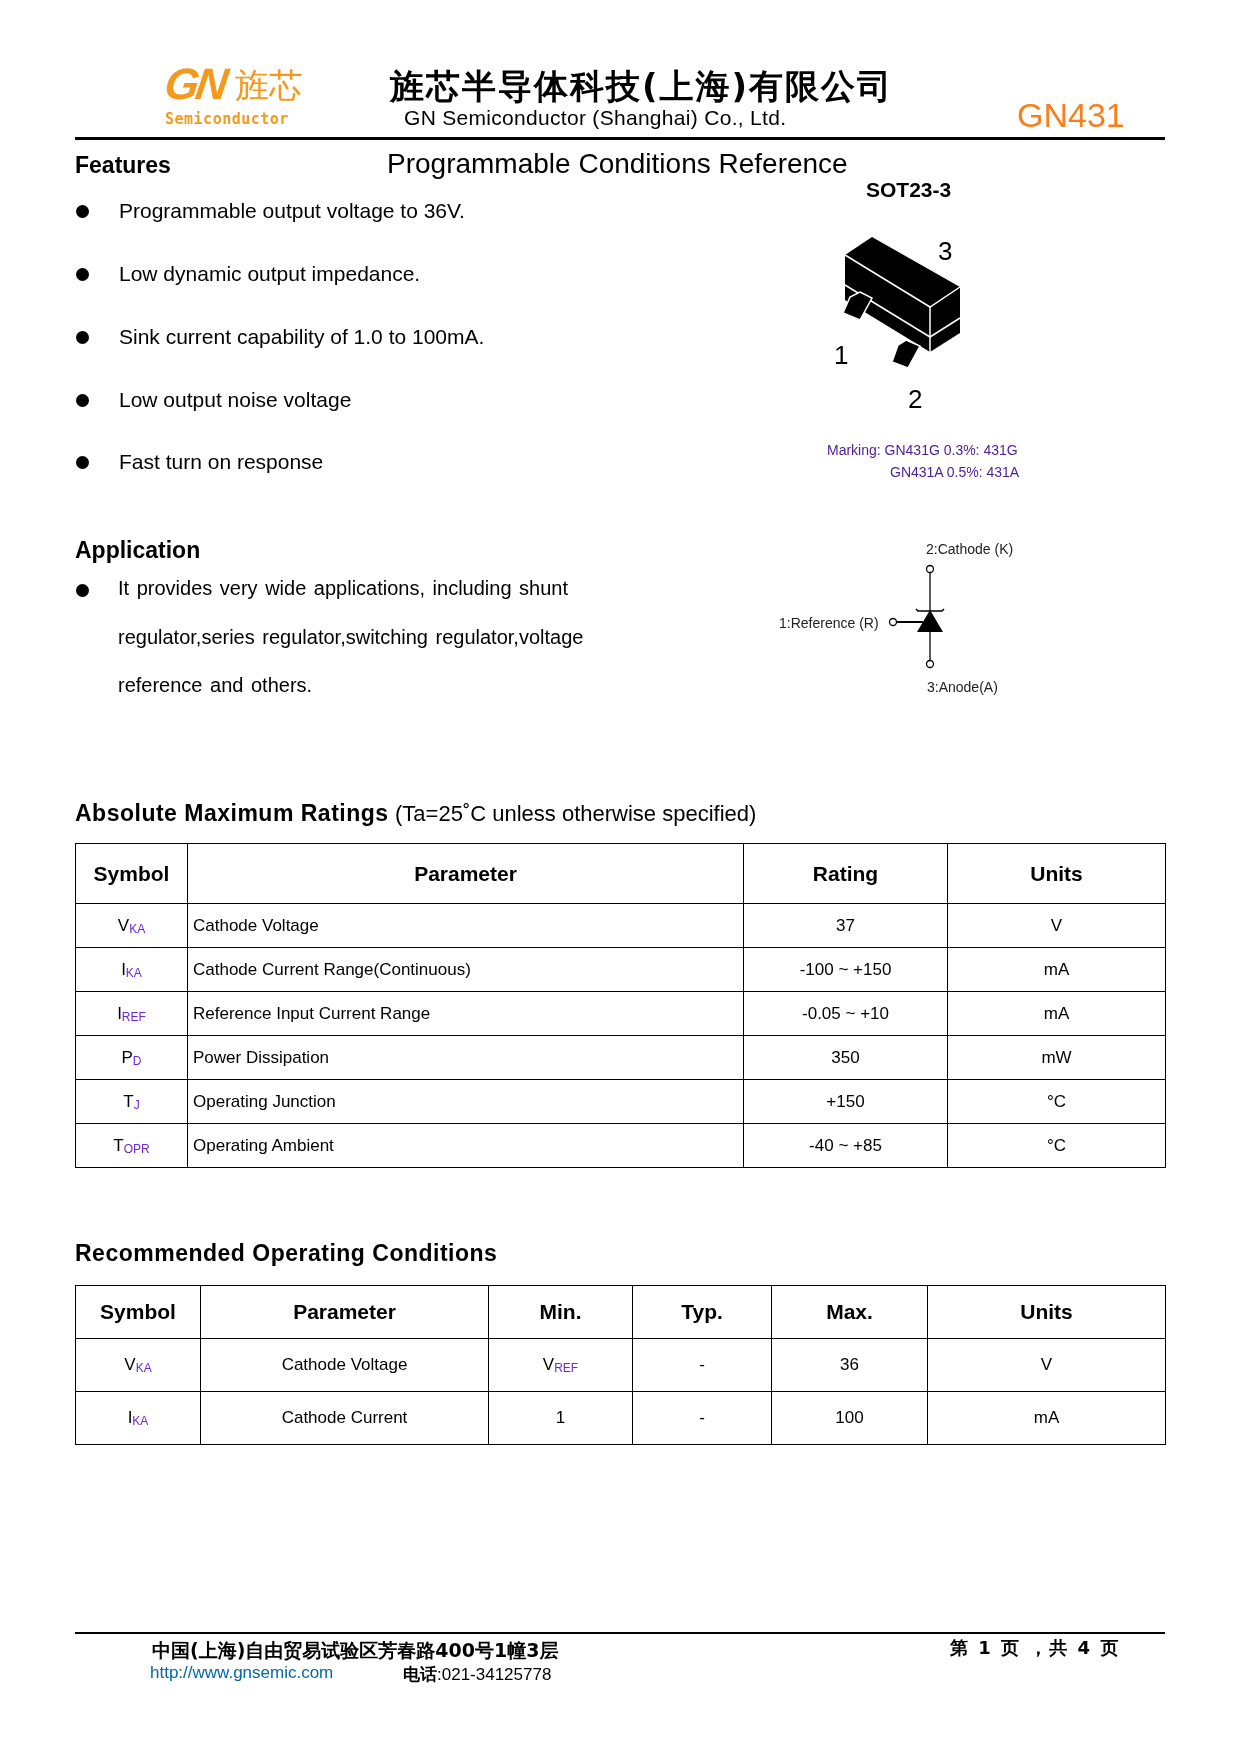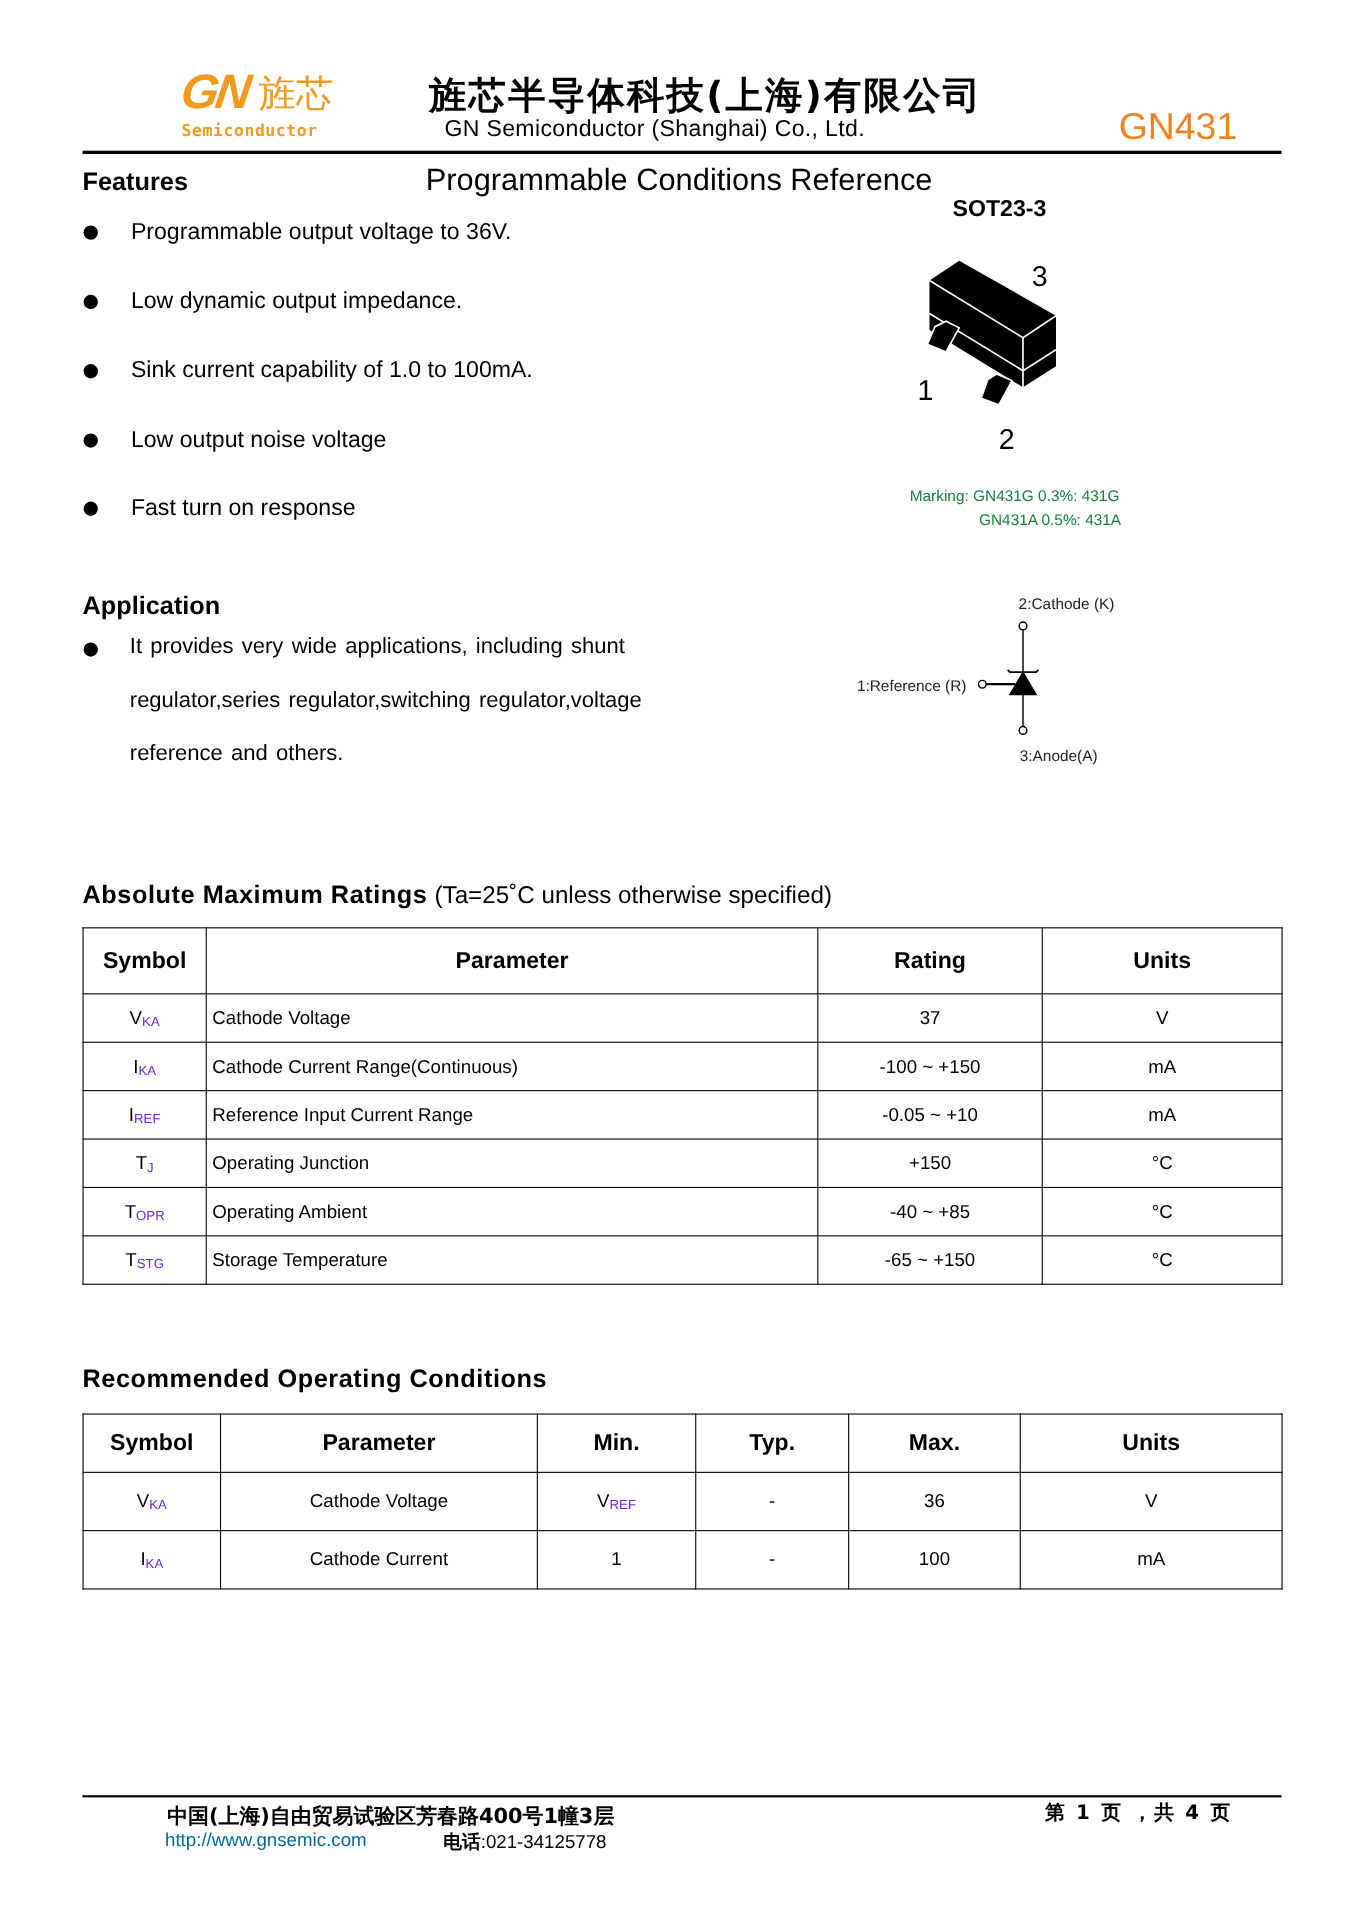--- a/index.html
+++ b/index.html
@@ -19,21 +19,21 @@
   .part-no { left: 1017px; top: 96px; font-size: 34px; color: #f7801e; }
   .header-rule { left: 75px; top: 137px; width: 1090px; height: 3px; background: #000; }
 
   .section-h { font-weight: bold; font-size: 23px; }
   .doc-title { left: 387px; top: 148px; font-size: 28px; }
   .features-h { left: 75px; top: 152px; }
   .bullet { position: absolute; left: 76px; width: 13px; height: 13px; border-radius: 50%; background: #000; }
   .feat-text { position: absolute; left: 119px; font-size: 21px; }
 
   .pkg-title { left: 866px; top: 178px; font-size: 21px; font-weight: bold; }
-  .marking { font-size: 14px; color: #15803d; }
+  .marking { font-size: 14px; color: #4c1d95; }
 
   .app-h { left: 75px; top: 537px; }
   .app-text { position: absolute; left: 118px; font-size: 20px; word-spacing: 2px; }
 
   .schem-label { font-size: 14px; color: #222; position: absolute; }
 
   .amr-h { left: 75px; top: 800px; font-size: 23px; }
   .amr-h b { letter-spacing: 0.5px; }
   .amr-note { font-weight: normal; font-size: 22px; }
 
@@ -156,35 +156,35 @@
     <td>-100 ~ +150</td>
     <td>mA</td>
   </tr>
   <tr style="height:44px">
     <td class="sym"><span>I</span><sub>REF</sub></td>
     <td class="param-left">Reference Input Current Range</td>
     <td>-0.05 ~ +10</td>
     <td>mA</td>
   </tr>
   <tr style="height:44px">
+    <td class="sym"><span>P</span><sub>D</sub></td>
+    <td class="param-left">Power Dissipation</td>
+    <td>350</td>
+    <td>mW</td>
+  </tr>
+  <tr style="height:44px">
     <td class="sym"><span>T</span><sub>J</sub></td>
     <td class="param-left">Operating Junction</td>
     <td>+150</td>
     <td>°C</td>
   </tr>
   <tr style="height:44px">
     <td class="sym"><span>T</span><sub>OPR</sub></td>
     <td class="param-left">Operating Ambient</td>
     <td>-40 ~ +85</td>
-    <td>°C</td>
-  </tr>
-  <tr style="height:44px">
-    <td class="sym"><span>T</span><sub>STG</sub></td>
-    <td class="param-left">Storage Temperature</td>
-    <td>-65 ~ +150</td>
     <td>°C</td>
   </tr>
 </tbody>
   </table>
 
 <div class="abs section-h roc-h">Recommended Operating Conditions</div>
 <table class="grid" style="left:75px;top:1285px;width:1090px">
   <colgroup>
       <col style="width:125px">
       <col style="width:288px">

